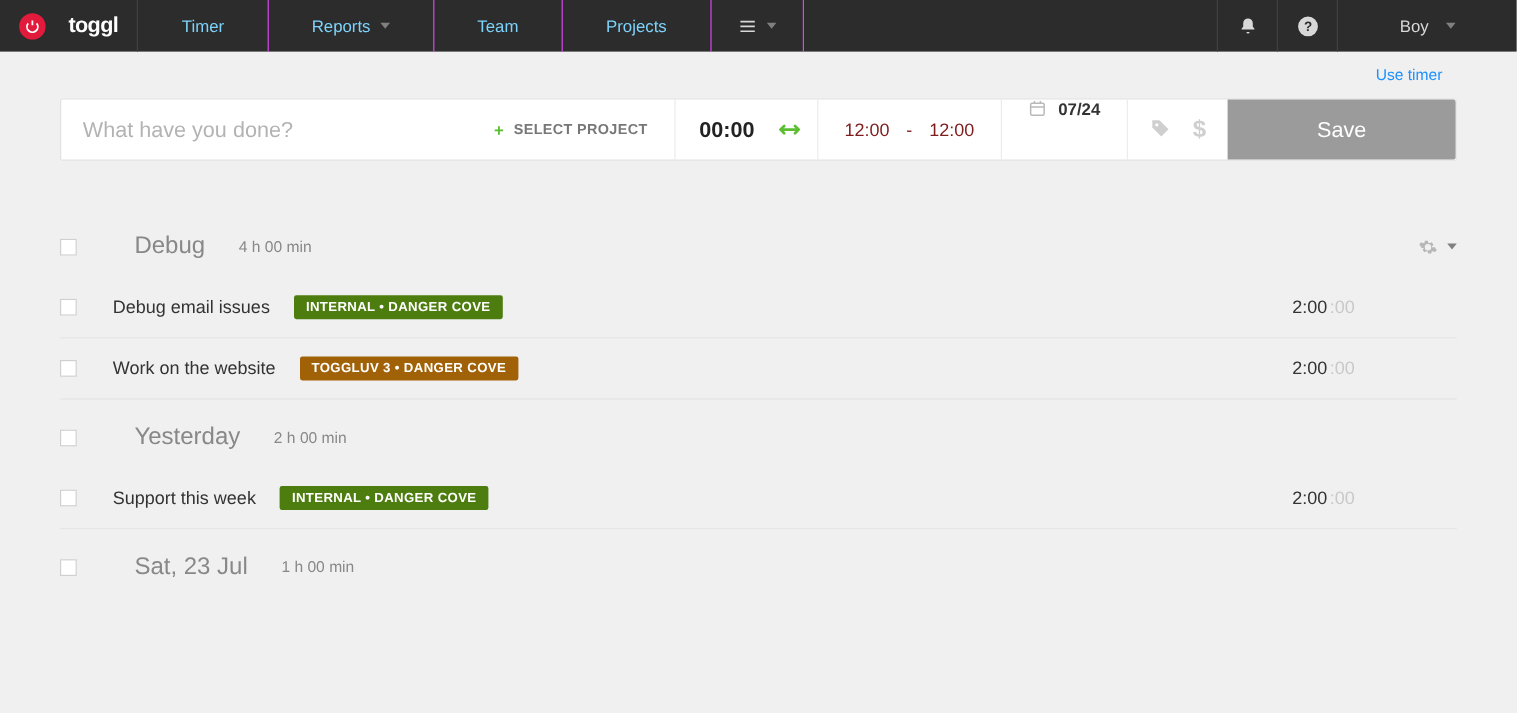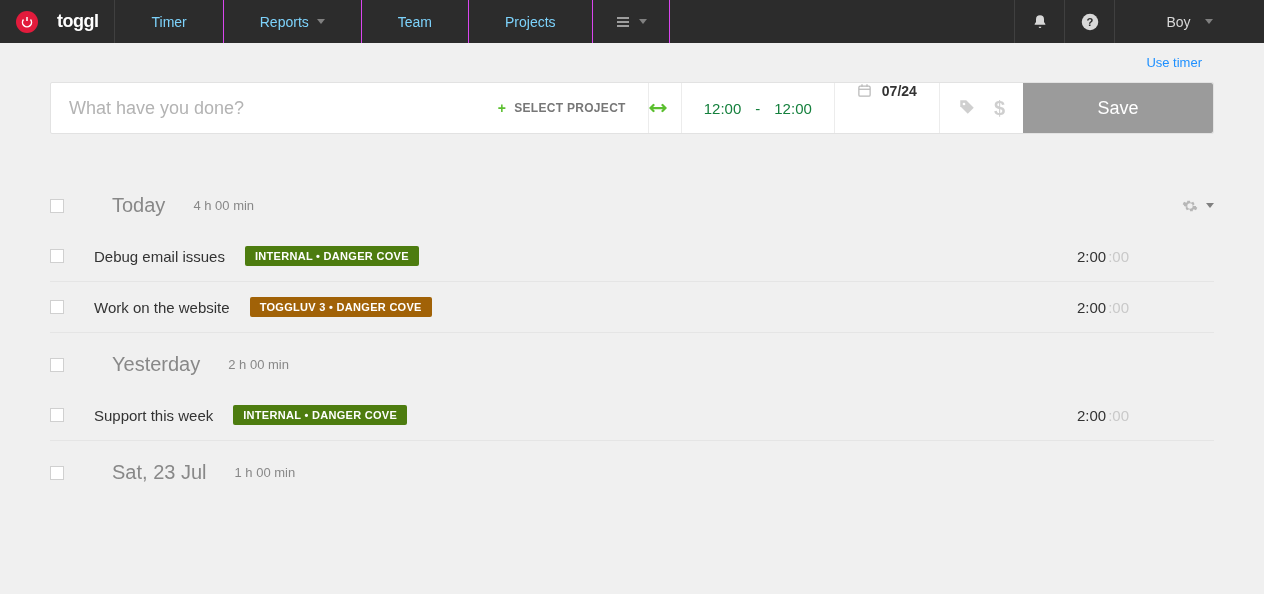--- a/index.html
+++ b/index.html
@@ -105,21 +105,21 @@
     cursor: pointer;
   }
   .plus { color: #5bbf2f; font-weight: 900; font-size: 14px; }
   .vsep { width: 1px; background: #ececec; }
   .timer-duration {
     display: flex; align-items: center; padding: 0 20px;
     font-weight: 700; font-size: 18px; color: #222;
   }
   .timer-range {
     display: flex; align-items: center; gap: 14px; padding: 0 22px;
-    color: #15803d; font-size: 15px;
+    color: #7f1d1d; font-size: 15px;
   }
   .timer-date { display: flex; padding: 0 22px; gap: 10px; color: #333; font-weight: 700; }
   .timer-date .cal { color: #b9b9b9; }
   .timer-icons { display: flex; align-items: center; gap: 18px; padding: 0 18px; color: #cfcfcf; }
   .save-btn {
     width: 190px;
     background: #9b9b9b;
     color: #fff;
     font-size: 18px;
     display: flex; align-items: center; justify-content: center;
@@ -242,20 +242,21 @@
   <a>Use timer</a>
 </div>
 
 <div class="timer-bar">
   <input class="timer-desc" placeholder="What have you done?" style="">
   <div class="timer-sel-project">
     <span class="plus">+</span>
     <span>SELECT PROJECT</span>
   </div>
   <div class="vsep"></div>
+  <div class="timer-duration">00:00</div>
   <span class="arrow-green" style="display:flex;align-items:center;padding-right:14px;">
     <svg width="18" height="10" viewBox="0 0 24 12" fill="none" stroke="#5bbf2f" stroke-width="3" stroke-linecap="round">
       <line x1="3" y1="6" x2="21" y2="6"></line>
       <polyline points="18 2 22 6 18 10" fill="none"></polyline>
       <polyline points="6 2 2 6 6 10" fill="none"></polyline>
     </svg>
   </span>
   <div class="vsep"></div>
   <div class="timer-range">
     <span>12:00</span>
@@ -284,21 +285,21 @@
     </span>
     <span style="font-size:20px;font-weight:700;">$</span>
   </div>
   <div class="save-btn">Save</div>
 </div>
 
 <div class="entry-area" id="entry-area">
     <div class="day-group">
       <div class="day-header">
         <span class="cb"></span>
-        <span class="day-title">Today</span>
+        <span class="day-title">Debug</span>
         <span class="day-total">4 h 00 min</span>
         <span class="day-gear">
           <svg width="16" height="16" viewBox="0 0 24 24" fill="#b7b7b7">
             <path d="M12 8a4 4 0 1 0 0 8 4 4 0 0 0 0-8zm9 4a7 7 0 0 1-.1 1.2l2.1 1.6-2 3.4-2.5-1a7 7 0 0 1-2 .1l-.4 2.7h-4l-.4-2.7a7 7 0 0 1-2-.1l-2.5 1-2-3.4 2.1-1.6A7 7 0 0 1 3 12a7 7 0 0 1 .1-1.2L1 9.2l2-3.4 2.5 1a7 7 0 0 1 2-.1L8 4h4l.4 2.7a7 7 0 0 1 2 .1l2.5-1 2 3.4-2.1 1.6c.1.4.2.8.2 1.2z"></path>
           </svg>
           <span class="caret-down"></span>
         </span>
       </div>
       <div class="entry-row">
         <span class="cb"></span>

